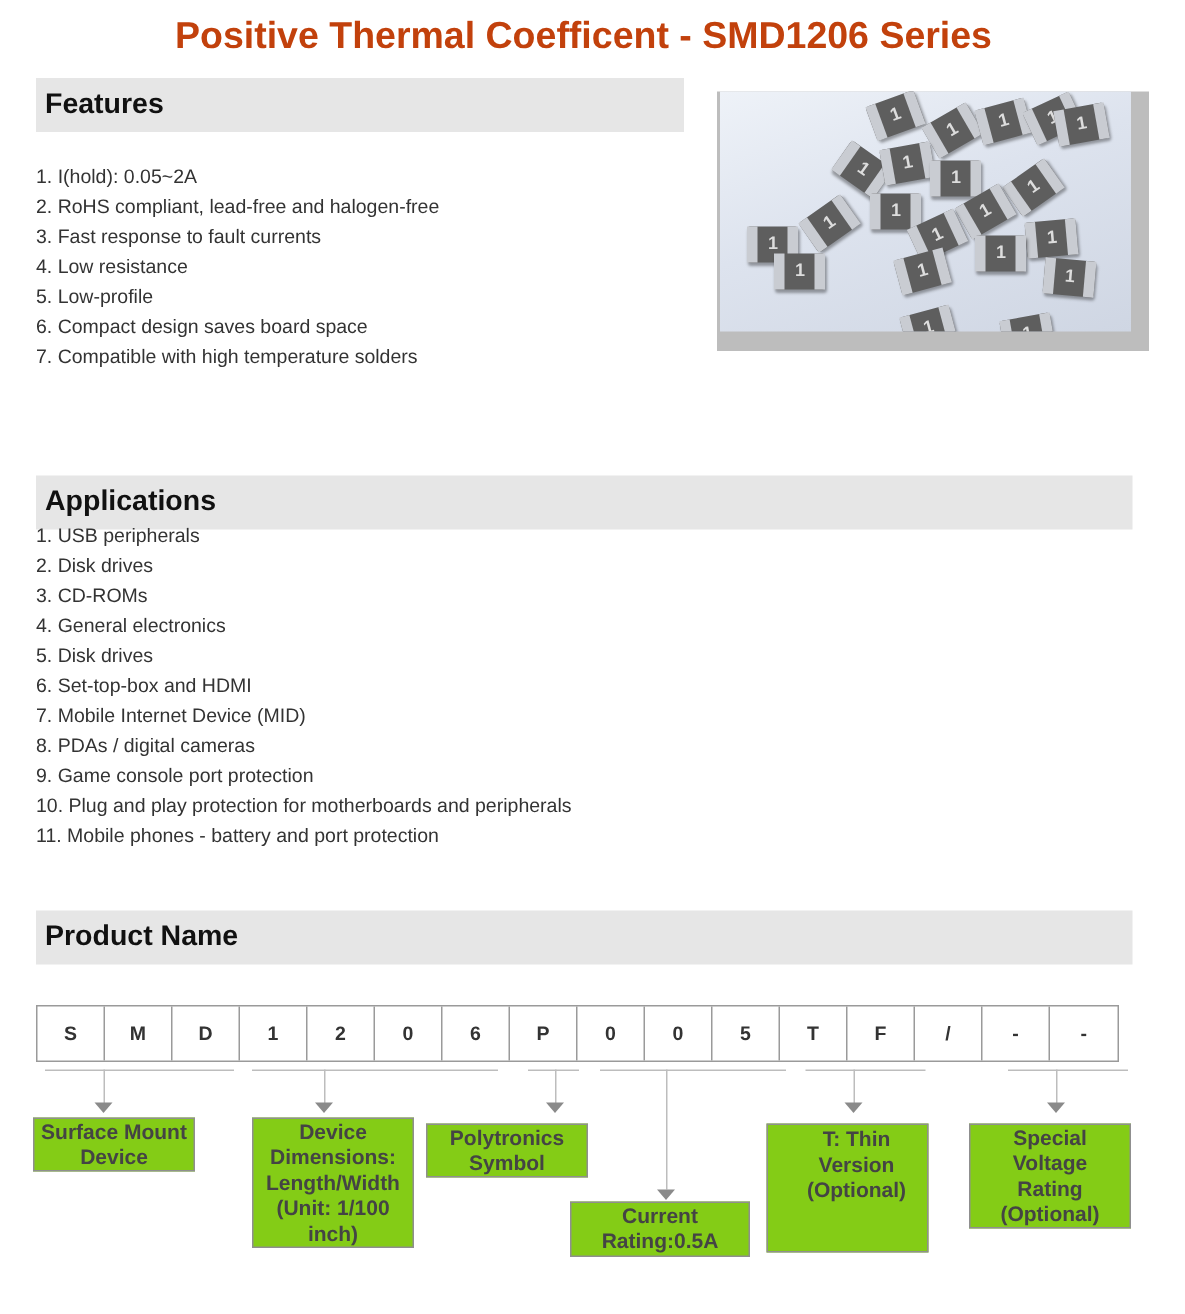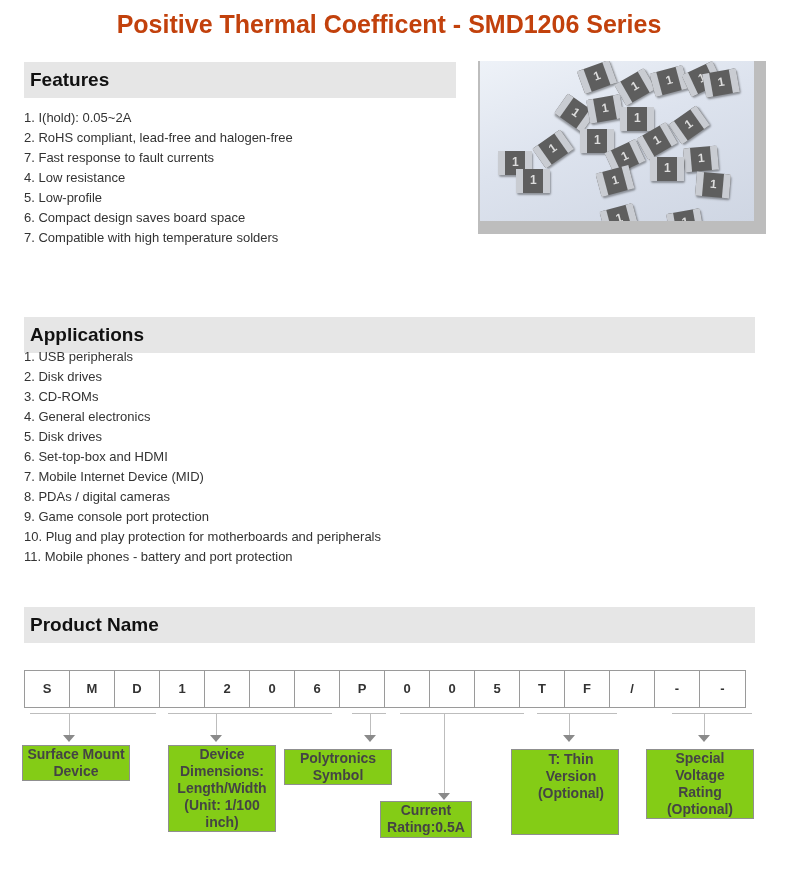--- a/index.html
+++ b/index.html
@@ -21,25 +21,25 @@
   .vline { position:absolute; width:1px; background:#bdbdbd; }
   .arrow { position:absolute; width:0; height:0; border-left:6px solid transparent; border-right:6px solid transparent; border-top:7px solid #8a8a8a; }
   .box { position:absolute; border:1px solid #8f8f8f; text-align:center; font-size:14px; font-weight:bold; color:#444; line-height:17px; box-sizing:border-box; background:#84cc16; }
   .box .divider { border-top:1px solid #8f8f8f; }
 </style>
 </head>
 <body>
 
 <div class="title">Positive Thermal Coefficent - SMD1206 Series</div>
 
-<div class="sec-head" style="top:62px; width:432px;">Features</div>
+<div class="sec-head" style="top:52px; width:432px;">Features</div>
 <ul class="list" style="top:108px;">
   <li>1. I(hold): 0.05~2A</li>
   <li>2. RoHS compliant, lead-free and halogen-free</li>
-  <li>7. Fast response to fault currents</li>
+  <li>3. Fast response to fault currents</li>
   <li>4. Low resistance</li>
   <li>5. Low-profile</li>
   <li>6. Compact design saves board space</li>
   <li>7. Compatible with high temperature solders</li>
 </ul>
 
 <div class="photo-wrap">
   <div class="photo">
     <div class="chip" style="left:100px;top:4px;transform:rotate(-20deg);">
         <span>1</span>
@@ -175,21 +175,21 @@
   <div>Length/Width</div>
   <div>(Unit: 1/100</div>
   <div>inch)</div>
 </div>
 
 <div class="box" style="left:284px; top:749px; width:108px; height:36px;">
   <div>Polytronics</div>
   <div>Symbol</div>
 </div>
 
-<div class="box" style="left:380px; top:801px; width:92px; height:37px;">
+<div class="box" style="left:380px; top:801px; width:120px; height:37px;">
   <div>Current</div>
   <div>Rating:0.5A</div>
 </div>
 
 <div class="box" style="left:511px; top:749px; width:108px; height:86px;padding-left:12px;">
   <div style="height:52px; padding-top:1px;">
     <div>T: Thin</div>
     <div>Version</div>
     <div>(Optional)</div>
   </div>

